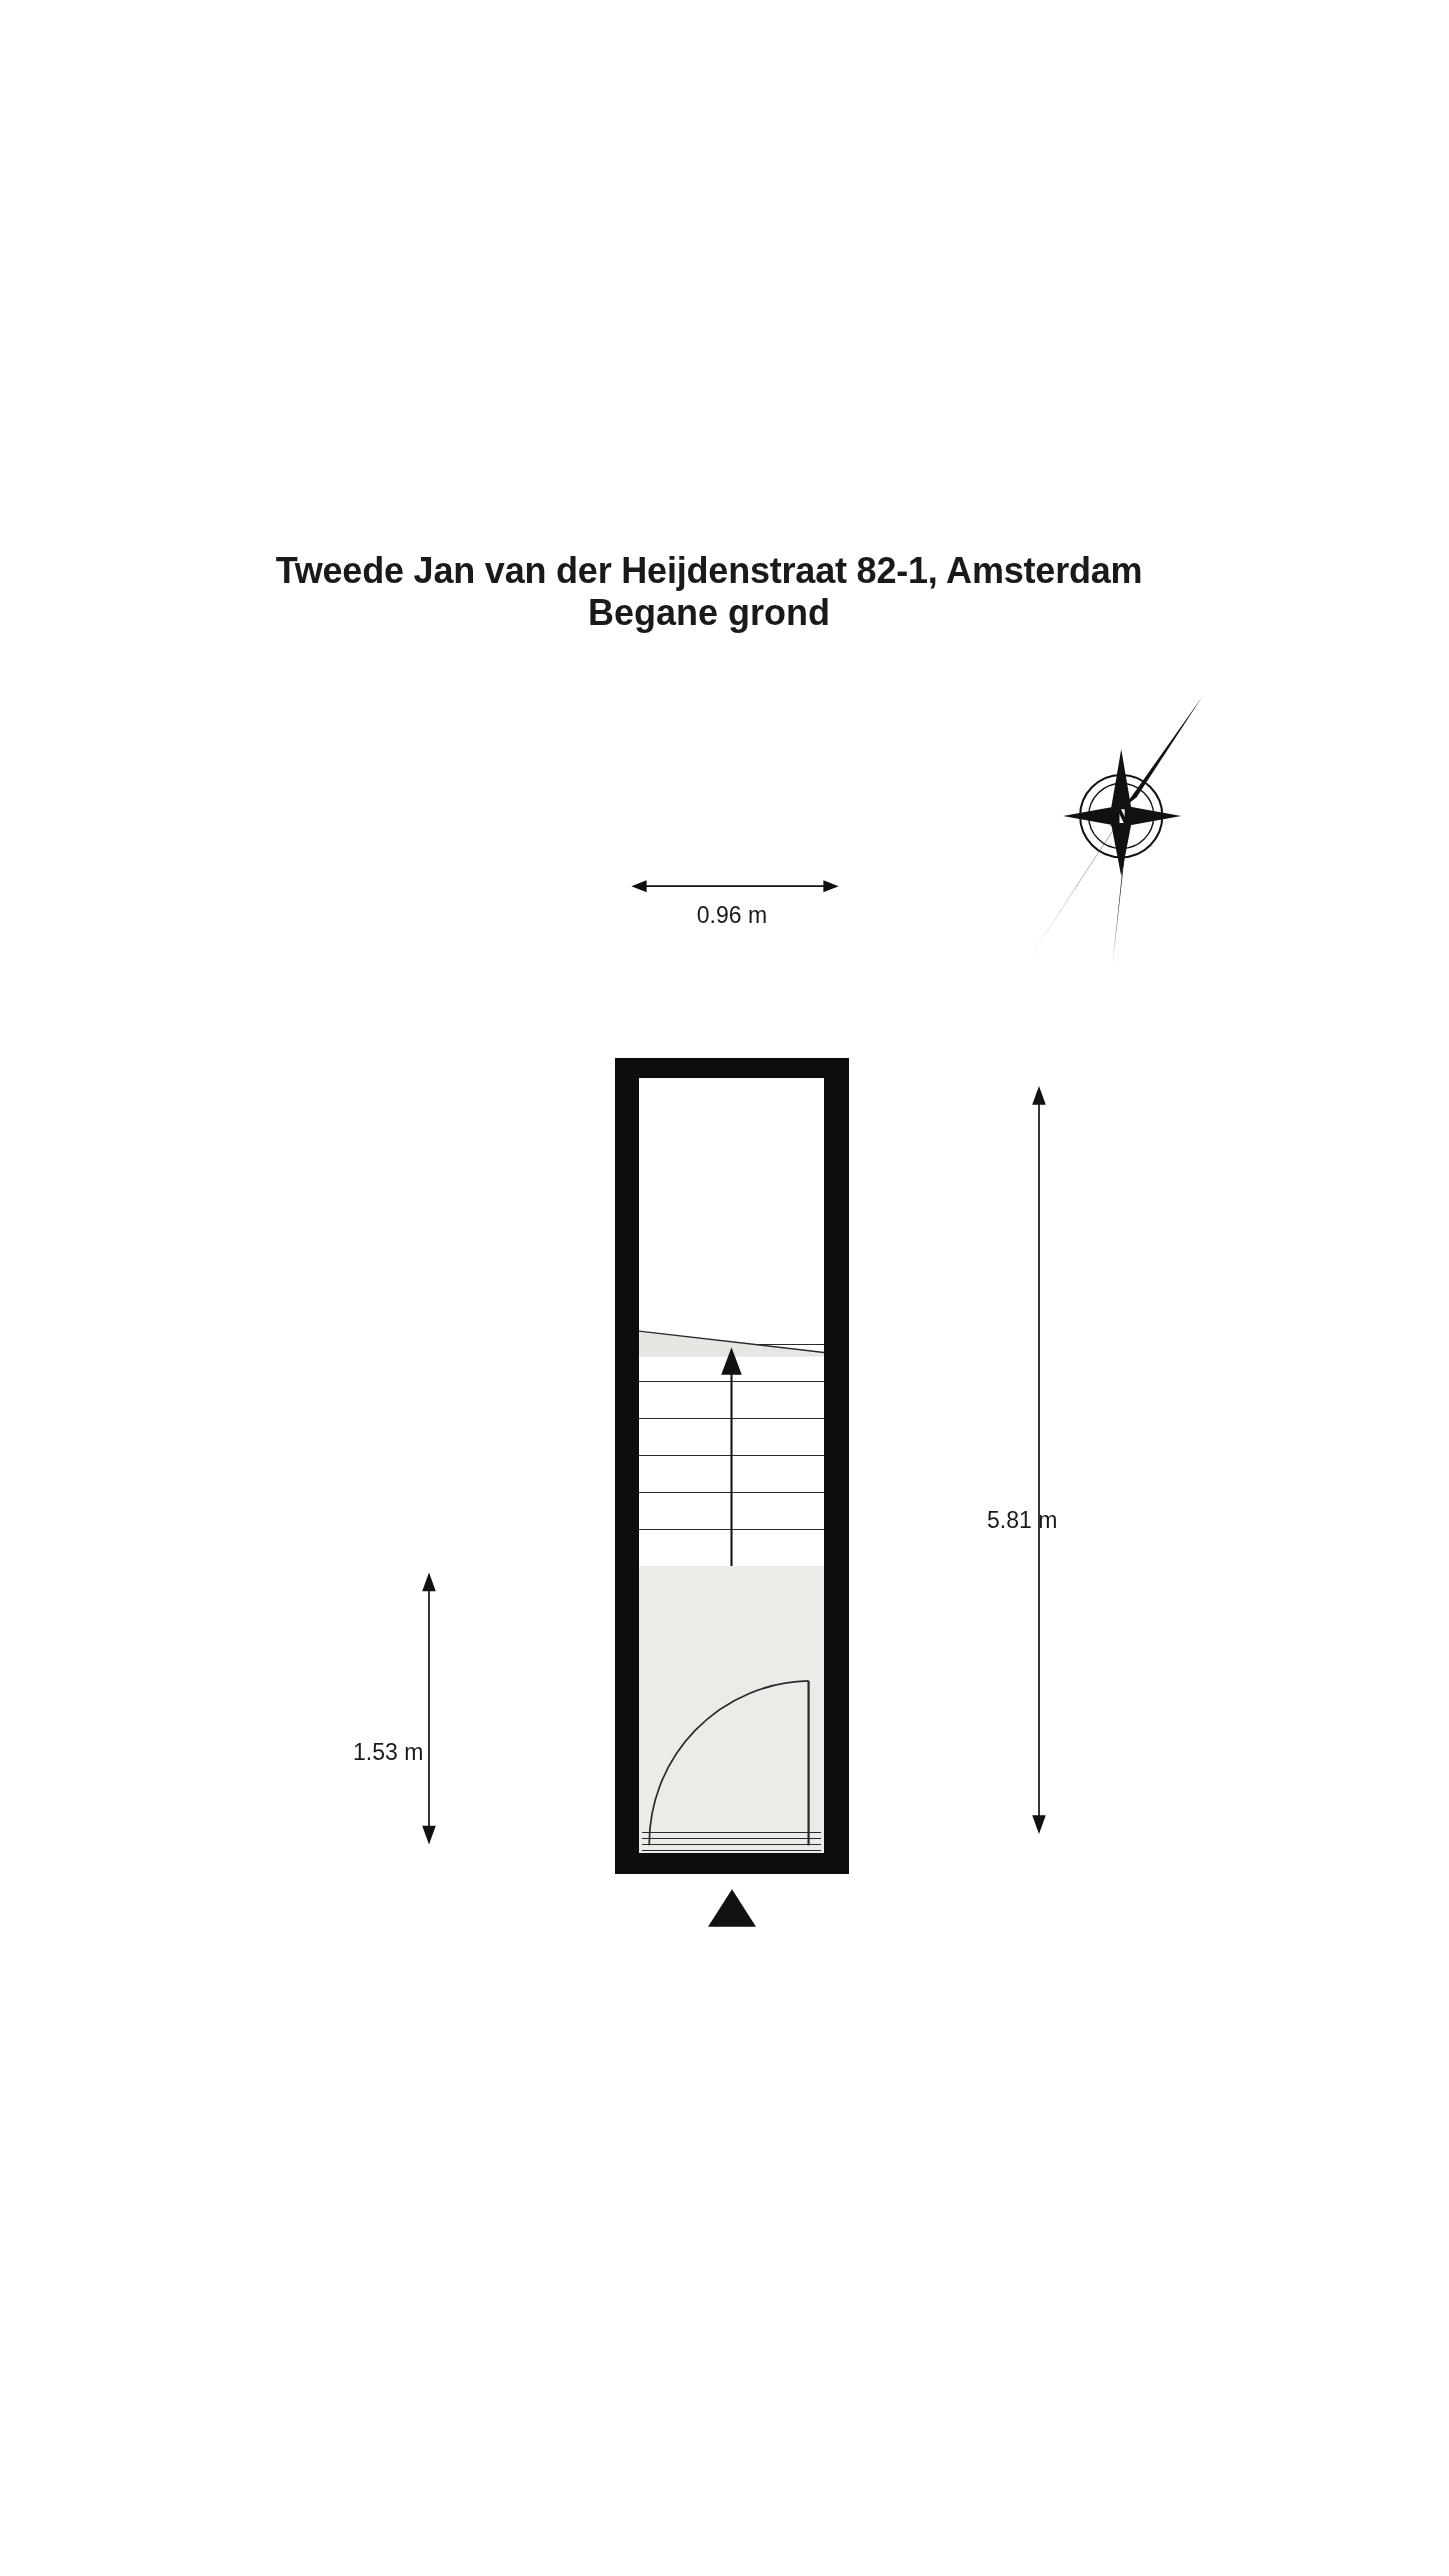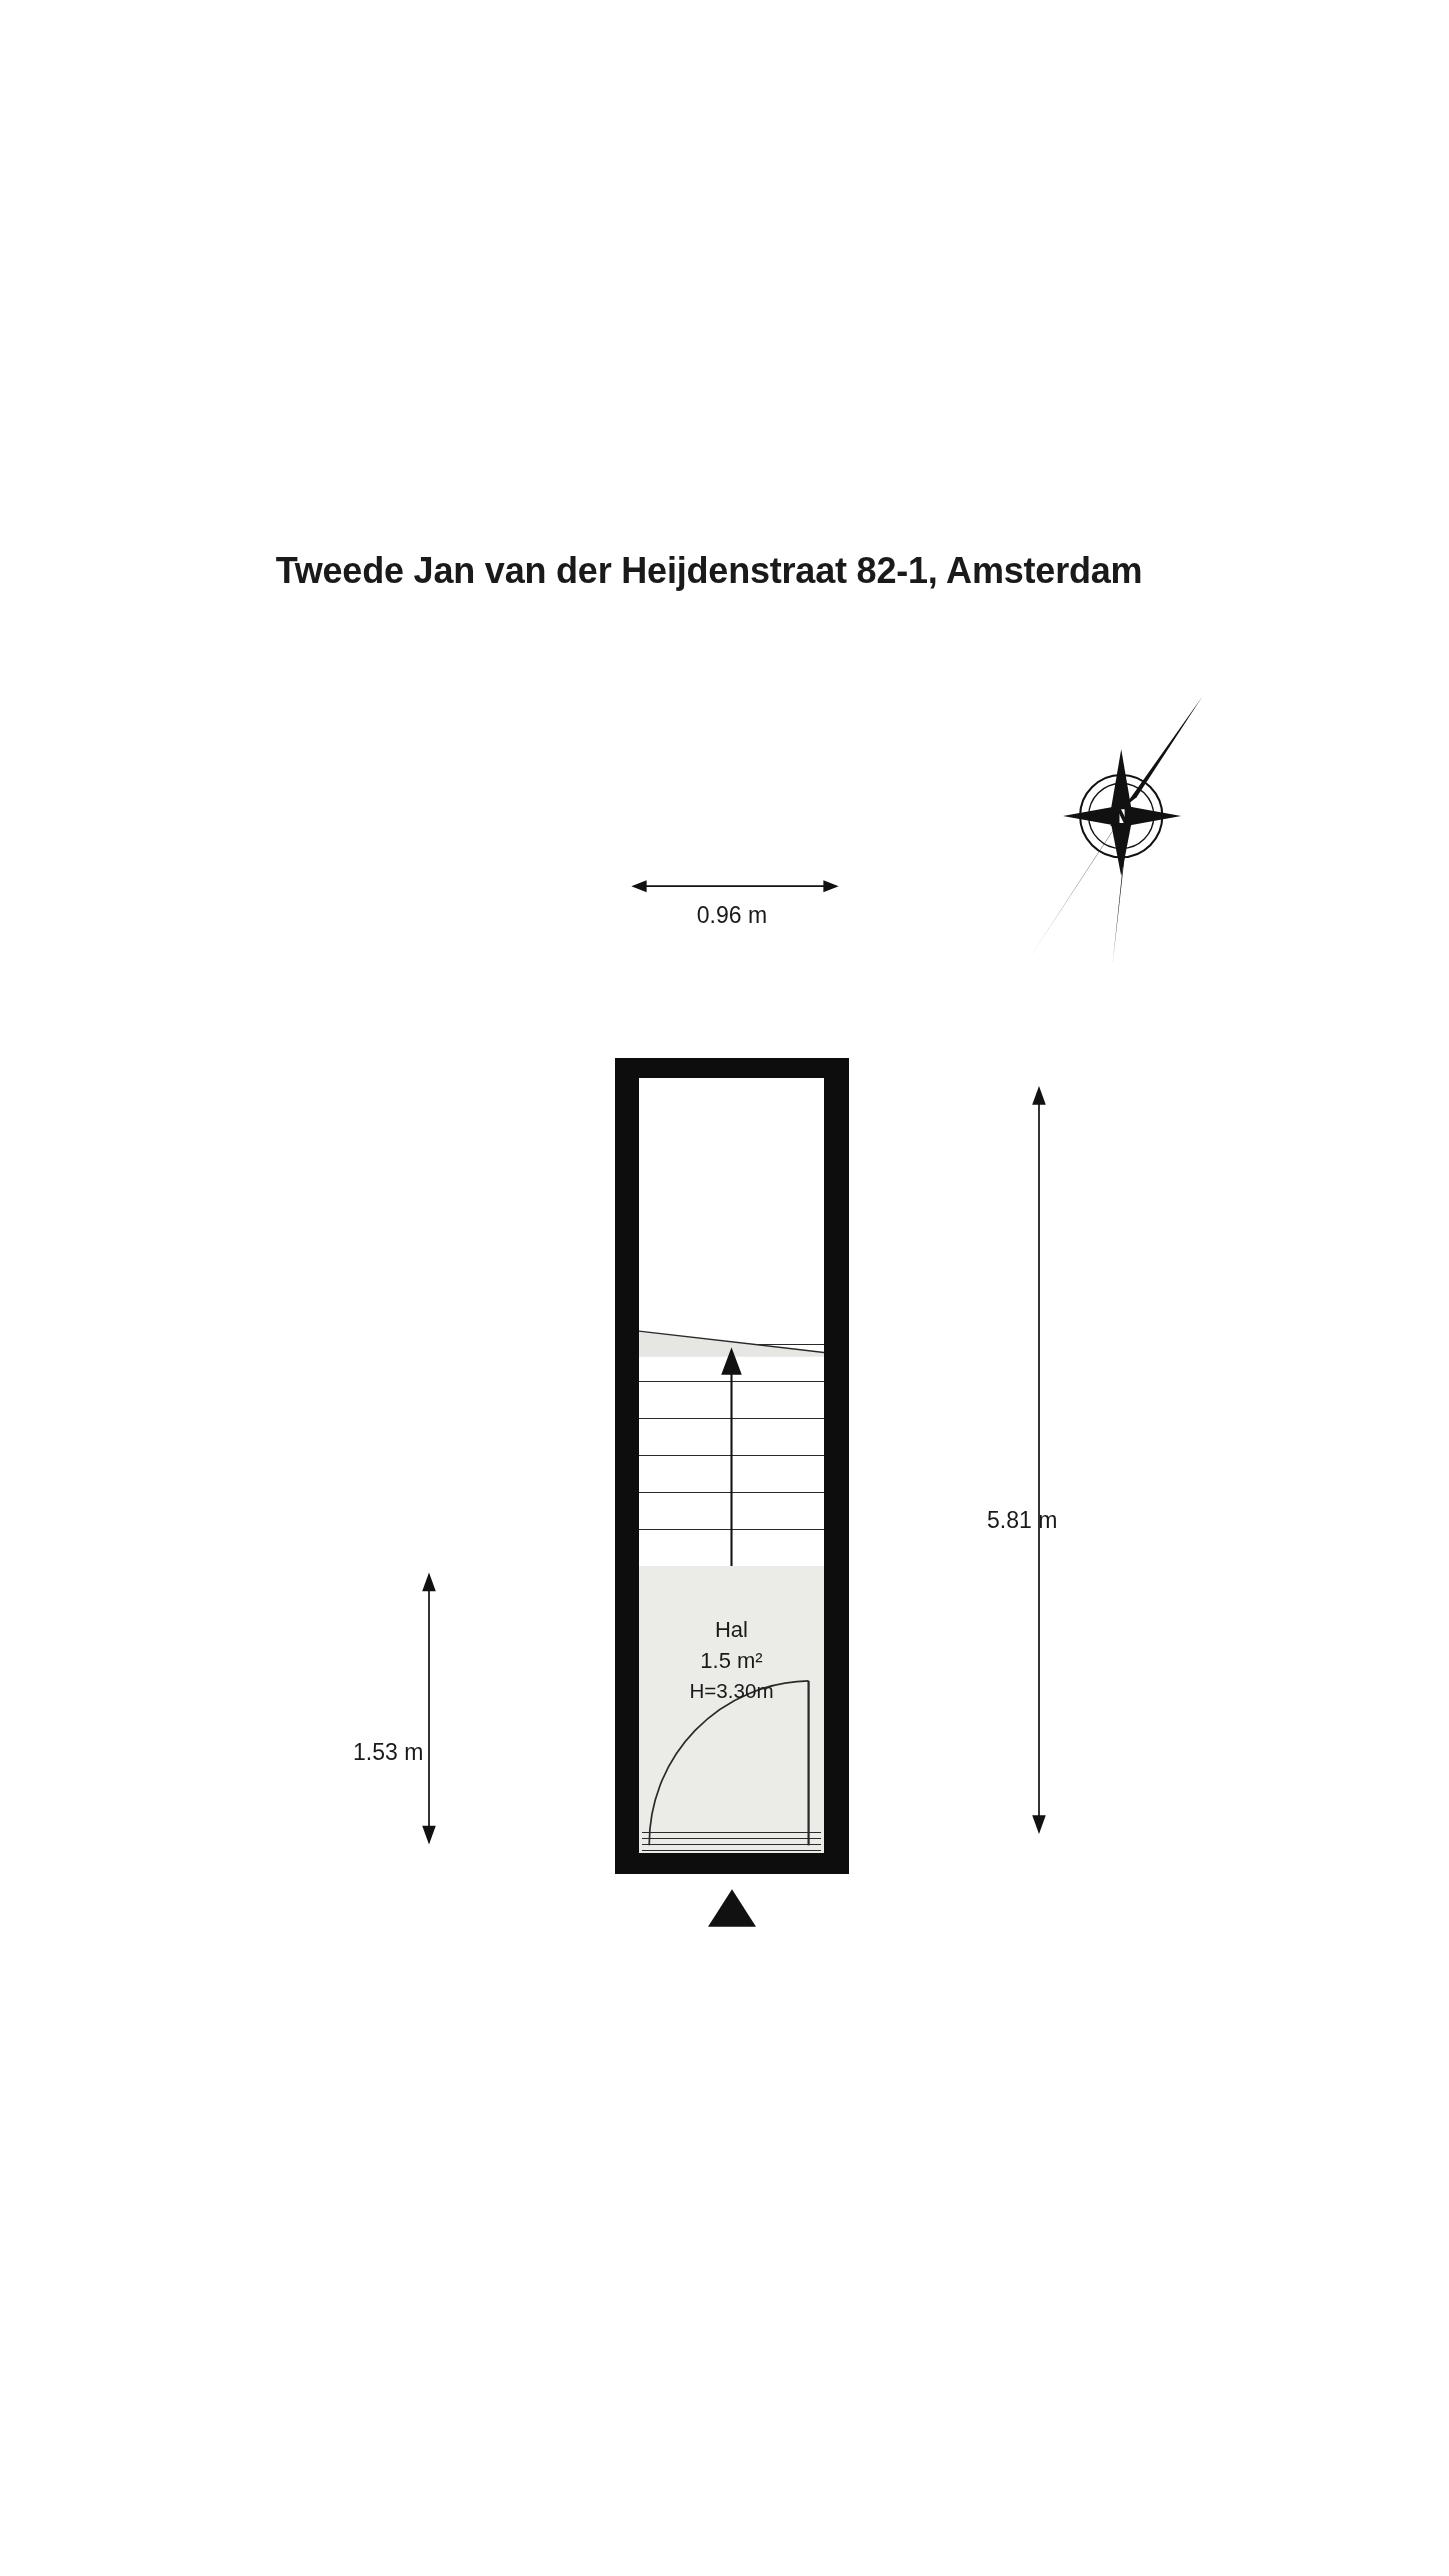--- a/index.html
+++ b/index.html
@@ -179,20 +179,21 @@
     top: 696px;
     width: 197px;
     height: 283px;
   }
 </style>
 </head>
 <body>
 
 <div id="title-block">
   <div id="title-line1">Tweede Jan van der Heijdenstraat 82-1, Amsterdam</div>
+  <div id="title-line2">Begane grond</div>
 </div>
 
 <div id="plan">
 
   <div id="outer-wall"></div>
   <div id="inner-void"></div>
 
   <div id="stair-area">
     <div class="stair-step" style="top:0px;"></div>
     <div class="stair-step" style="top:37px;"></div>
@@ -224,25 +225,20 @@
     <div class="thresh-line" style="top:0px;"></div>
     <div class="thresh-line" style="top:6px;"></div>
     <div class="thresh-line" style="top:12px;"></div>
     <div class="thresh-line" style="top:18px;"></div>
   </div>
 
   <svg id="entrance-marker" viewBox="0 0 56 44">
     <polygon points="28,0 56,44 0,44" fill="#111111"></polygon>
   </svg>
 
-  <div id="hal-label">
-    <div class="rl-name">Hal</div>
-    <div class="rl-area">1.5  m²</div>
-    <div class="rl-height">H=3.30m</div>
-  </div>
 
   <svg id="dim-width-svg" class="dim-svg" viewBox="0 0 280 40">
     <line x1="30" y1="32" x2="250" y2="32" stroke="#111111" stroke-width="2"></line>
     <polygon points="18,32 36,25 36,39" fill="#111111"></polygon>
     <polygon points="262,32 244,25 244,39" fill="#111111"></polygon>
   </svg>
   <div id="dim-width-label" class="dim-label">0.96 m</div>
 
   <svg id="dim-right-svg" class="dim-svg" viewBox="0 0 40 880">
     <line x1="20" y1="14" x2="20" y2="866" stroke="#111111" stroke-width="2"></line>

